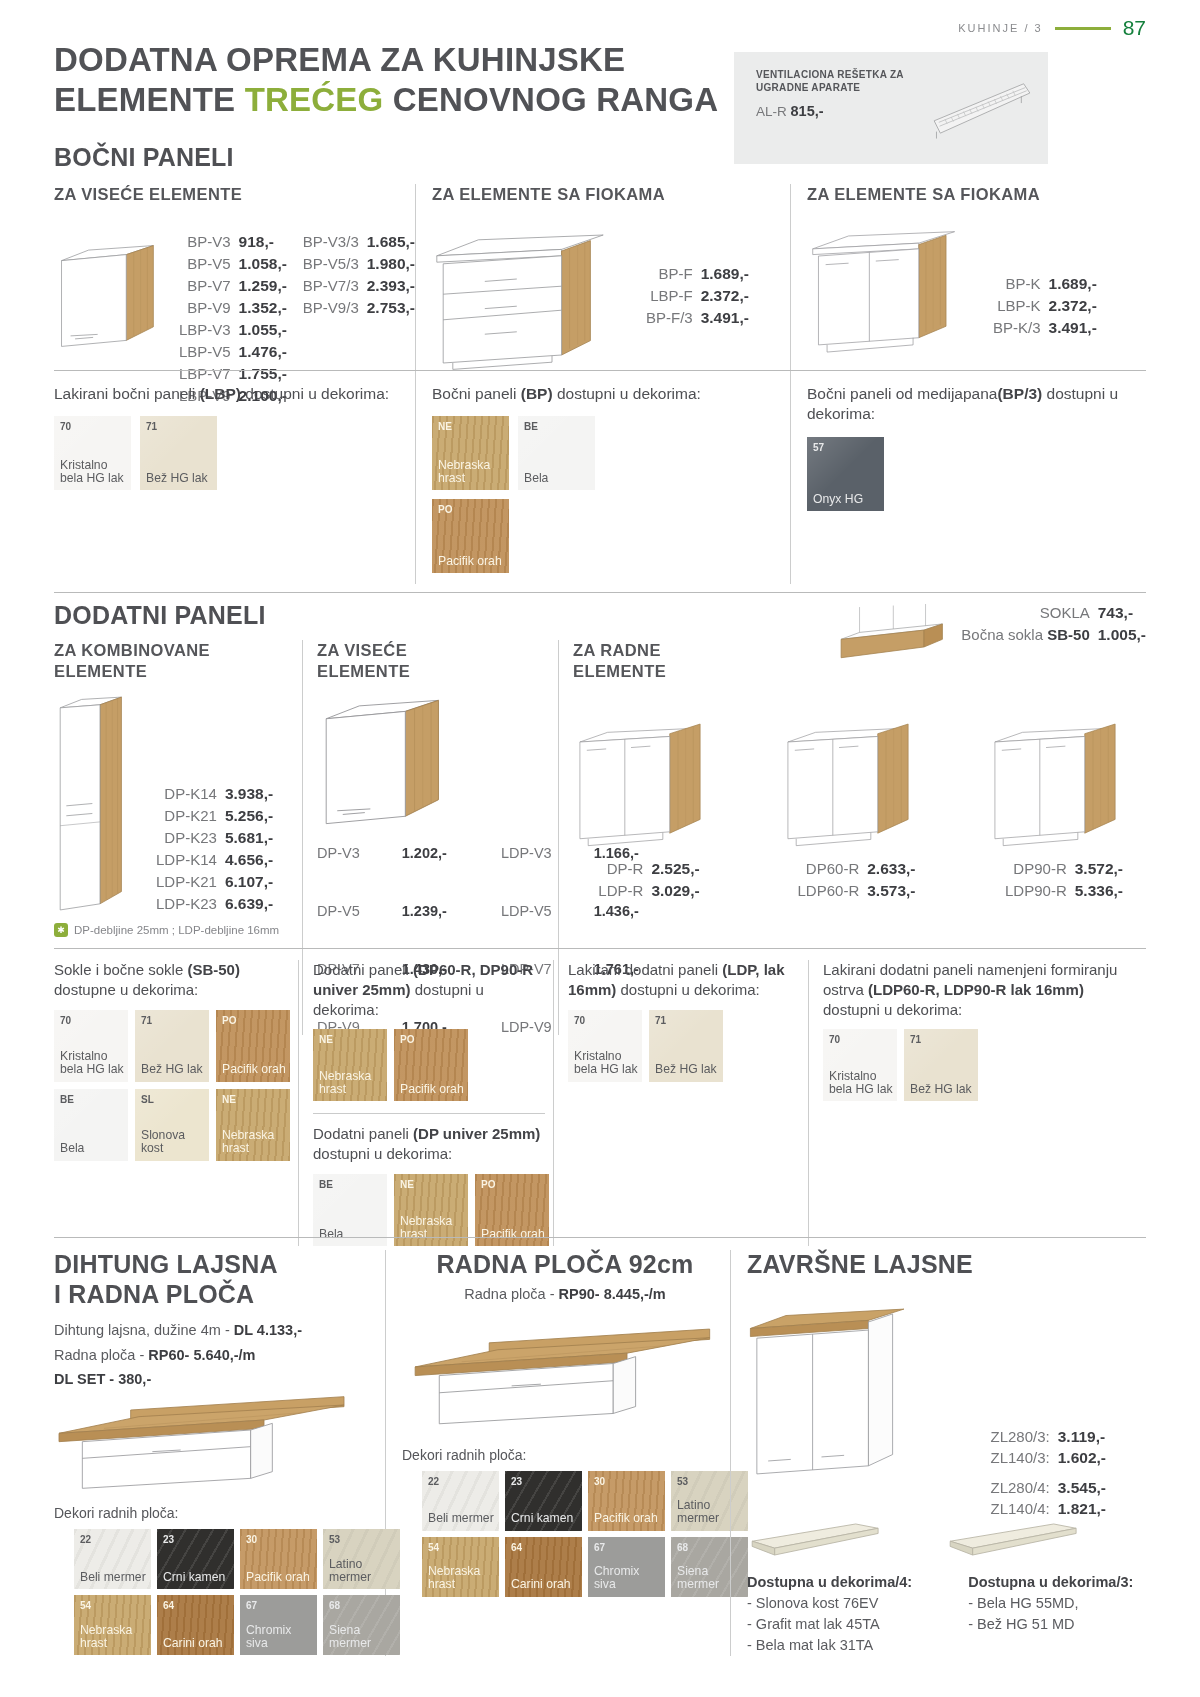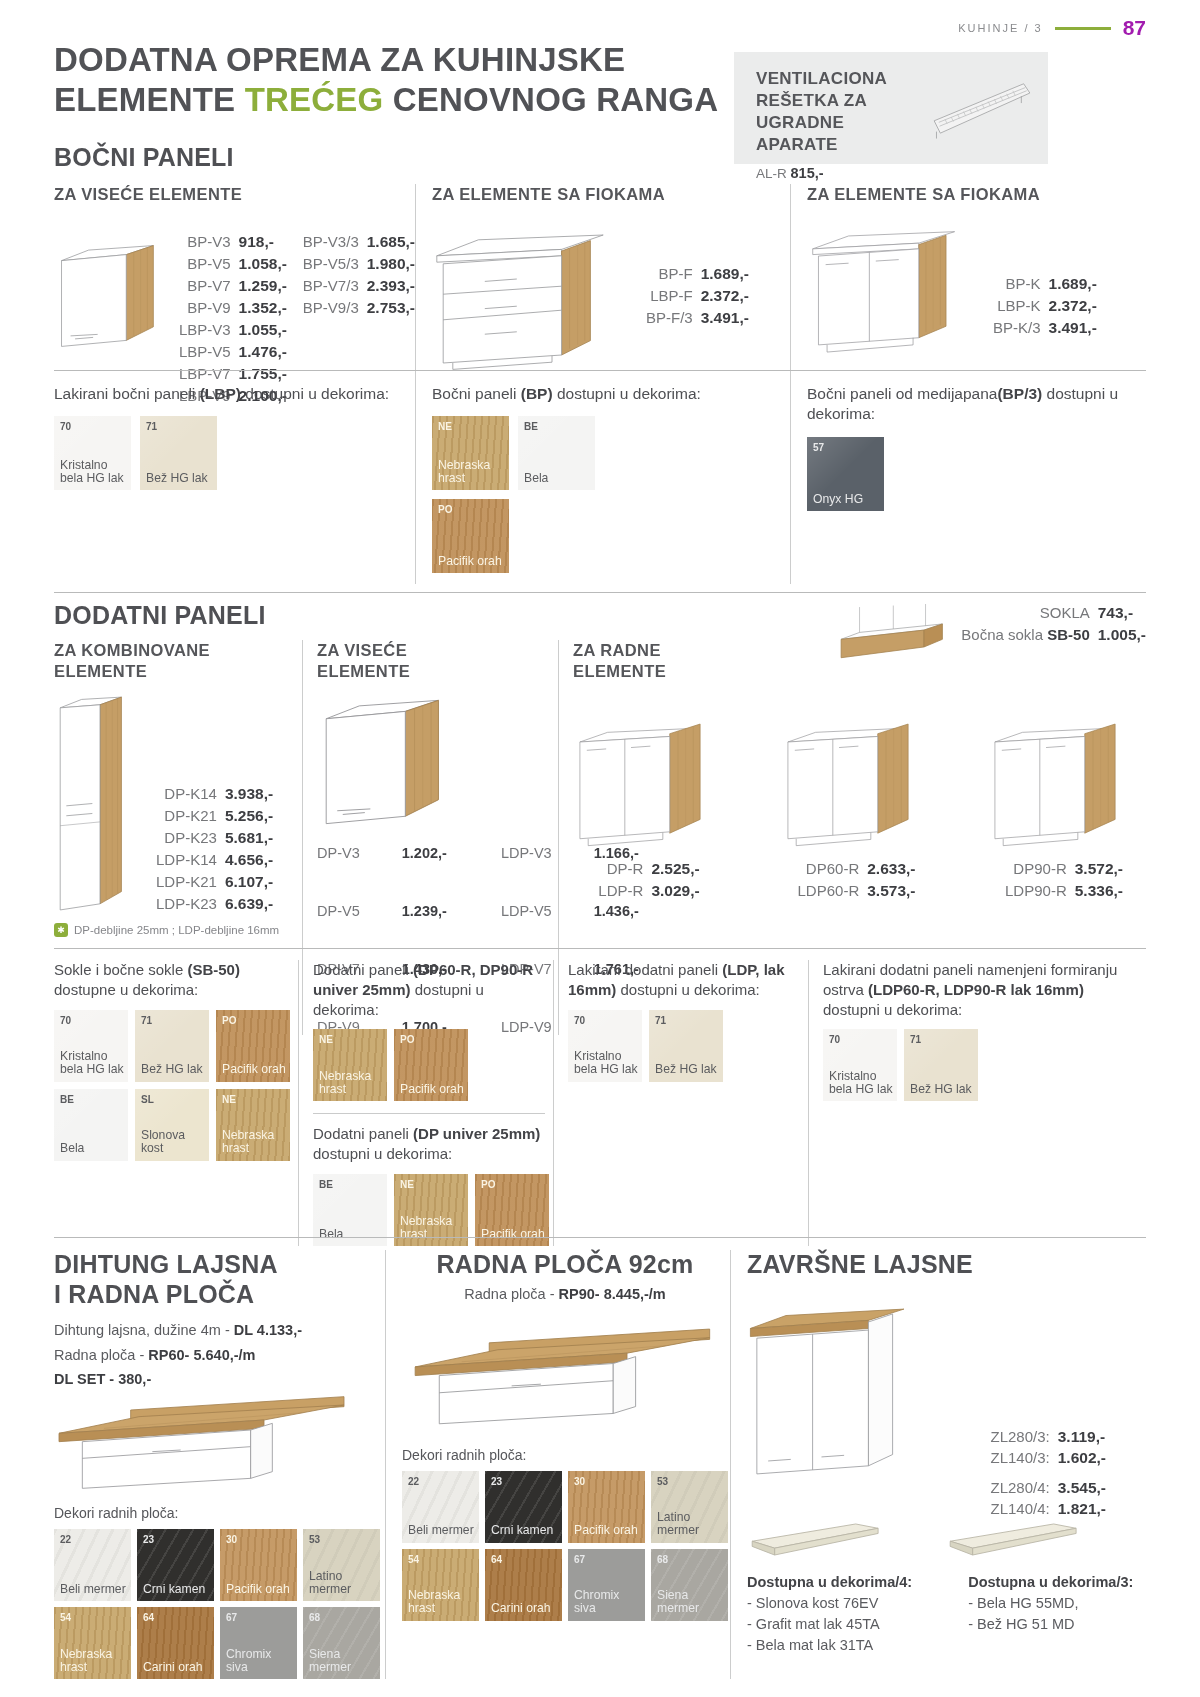--- a/index.html
+++ b/index.html
@@ -3,29 +3,29 @@
 <meta charset="utf-8">
 <style>
   html,body{margin:0;padding:0;background:#ffffff;}
   .page{position:relative;width:1200px;height:1697px;margin:0 auto;background:#fff;
         font-family:"Liberation Sans",sans-serif;color:#4f5054;overflow:hidden;}
 
   
   .crumb-row{position:absolute;top:16px;right:54px;display:flex;align-items:center;gap:12px;}
   .crumb{font-size:11px;letter-spacing:2px;color:#8a8b8e;}
   .crumb-line{width:56px;height:3px;background:#8dae3b;}
-  .pagenum{font-size:21px;font-weight:bold;color:#a21caf;}
+  .pagenum{font-size:21px;font-weight:normal;color:#15803d;}
 
   h1.title{position:absolute;left:54px;top:40px;margin:0;font-size:33px;line-height:1.2;
            font-weight:bold;color:#515256;letter-spacing:.2px;}
   .accent{color:#8dae3b;}
 
   .ventbox{position:absolute;left:734px;top:52px;width:314px;height:112px;background:#ebecec;
            box-sizing:border-box;padding:16px 12px 10px 22px;display:flex;justify-content:space-between;}
-  .vent-title{width:172px;font-size:17px;font-weight:bold;color:#55565a;line-height:1.3;letter-spacing:.3px;}
+  .vent-title{width:172px;font-size:10px;font-weight:bold;color:#55565a;line-height:1.3;letter-spacing:.3px;}
   .vent-price{margin-top:9px;font-size:13.5px;color:#77787b;}
   .vent-price b{color:#3d3e42;font-size:14.5px;}
   .vent-art{margin-top:4px;}
 
   
   .sec{position:absolute;left:54px;width:1092px;}
   .rule{position:absolute;left:54px;width:1092px;border-top:1px solid #b9baba;}
   h2.h{margin:0;font-size:25px;font-weight:bold;color:#4f5054;letter-spacing:.2px;}
   .sub{font-size:16.5px;font-weight:bold;color:#55565a;letter-spacing:.4px;line-height:1.25;}
   .cols{display:flex;align-items:stretch;}
@@ -93,21 +93,21 @@
   
   #sec-bottom{top:1250px;}
   .fc1{width:331px;box-sizing:border-box;}
   .fc2{width:345px;box-sizing:border-box;padding-left:14px;text-align:center;}
   .fc3{flex:1;box-sizing:border-box;padding-left:16px;position:relative;}
   h2.h2l{line-height:1.18;}
   .tline{margin:0 0 5px 0;font-size:14.5px;color:#5a5b5f;line-height:1.35;}
   .tline b{color:#3d3e42;}
   .dek-title{font-size:14px;color:#55565a;margin:0 0 8px 0;}
   .dekgrid{display:grid;grid-template-columns:repeat(4,77px);gap:6px;}
-  .dekgrid .swatch{width:77px;height:72px;}
+  .dekgrid .swatch{width:77px;height:60px;margin-left:20px;}
   .fc2 .dekwrap{display:inline-block;text-align:left;}
   .zl-prices{position:absolute;right:40px;top:178px;}
   .zl-prices .pt{row-gap:3px;}
   .zl-gap{height:12px;}
   .lajsne-row{display:flex;gap:60px;margin-top:14px;}
   .dlists{display:flex;gap:56px;margin-top:12px;}
   .dlist-title{font-size:14.5px;font-weight:bold;color:#434448;margin:0 0 3px 0;}
   .dlist-item{font-size:14.5px;color:#5a5b5f;line-height:1.45;}
 
   svg{display:block;}

